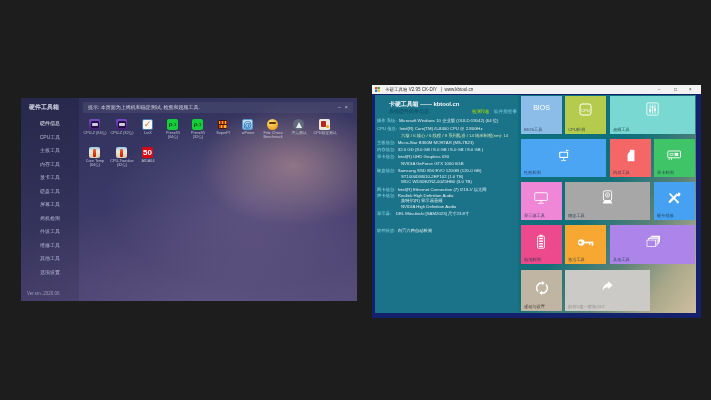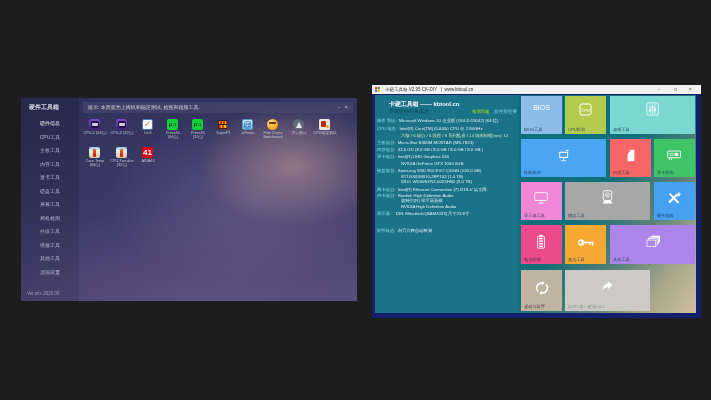--- a/index.html
+++ b/index.html
@@ -100,21 +100,21 @@
     <div class="ilabel abs" style="left:239px;top:33px;">Fritz Chess<br>Benchmark</div>
     <div class="ilabel abs" style="left:265px;top:33px;">浮点测试</div>
     <div class="ilabel abs" style="left:291px;top:33px;">CPU稳定测试</div>
 
     <div class="icon abs" style="left:68px;top:49px;background:linear-gradient(#9cc8e8 0%,#f0ead8 40%,#d8c8a8 100%);">
         <div style="margin:1.5px 3.5px;width:3.5px;height:8px;background:linear-gradient(#e86838,#c01808);border-radius:1px;"></div>
       </div>
     <div class="icon abs" style="left:95px;top:49px;background:linear-gradient(#9cc8e8 0%,#f0ead8 40%,#d8c8a8 100%);">
         <div style="margin:1.5px 3.5px;width:3.5px;height:8px;background:linear-gradient(#e86838,#c01808);border-radius:1px;"></div>
       </div>
-    <div class="icon abs" style="left:121px;top:49px;background:#d40a14;border-radius:1px;color:#fff;font-size:8px;font-weight:bold;line-height:11px;text-align:center;">41</div>
+    <div class="icon abs" style="left:121px;top:49px;background:#d40a14;border-radius:1px;color:#fff;font-size:8px;font-weight:bold;line-height:11px;text-align:center;">50</div>
 
     <div class="ilabel abs" style="left:61px;top:61px;">Core Temp<br>(64位)</div>
     <div class="ilabel abs" style="left:88px;top:61px;">CPU-Tweaker<br>(32位)</div>
     <div class="ilabel abs" style="left:114px;top:61px;">AIDA64</div>
     <div id="lw-ver" class="abs">Ver.sm..2020.06</div>
   </div>
 
   <div id="rw" class="abs">
     <div id="rw-tbar" class="abs">
       <svg class="tb" style="position:absolute;left:3px;top:2px;" width="5" height="5" viewBox="0 0 8 8">

